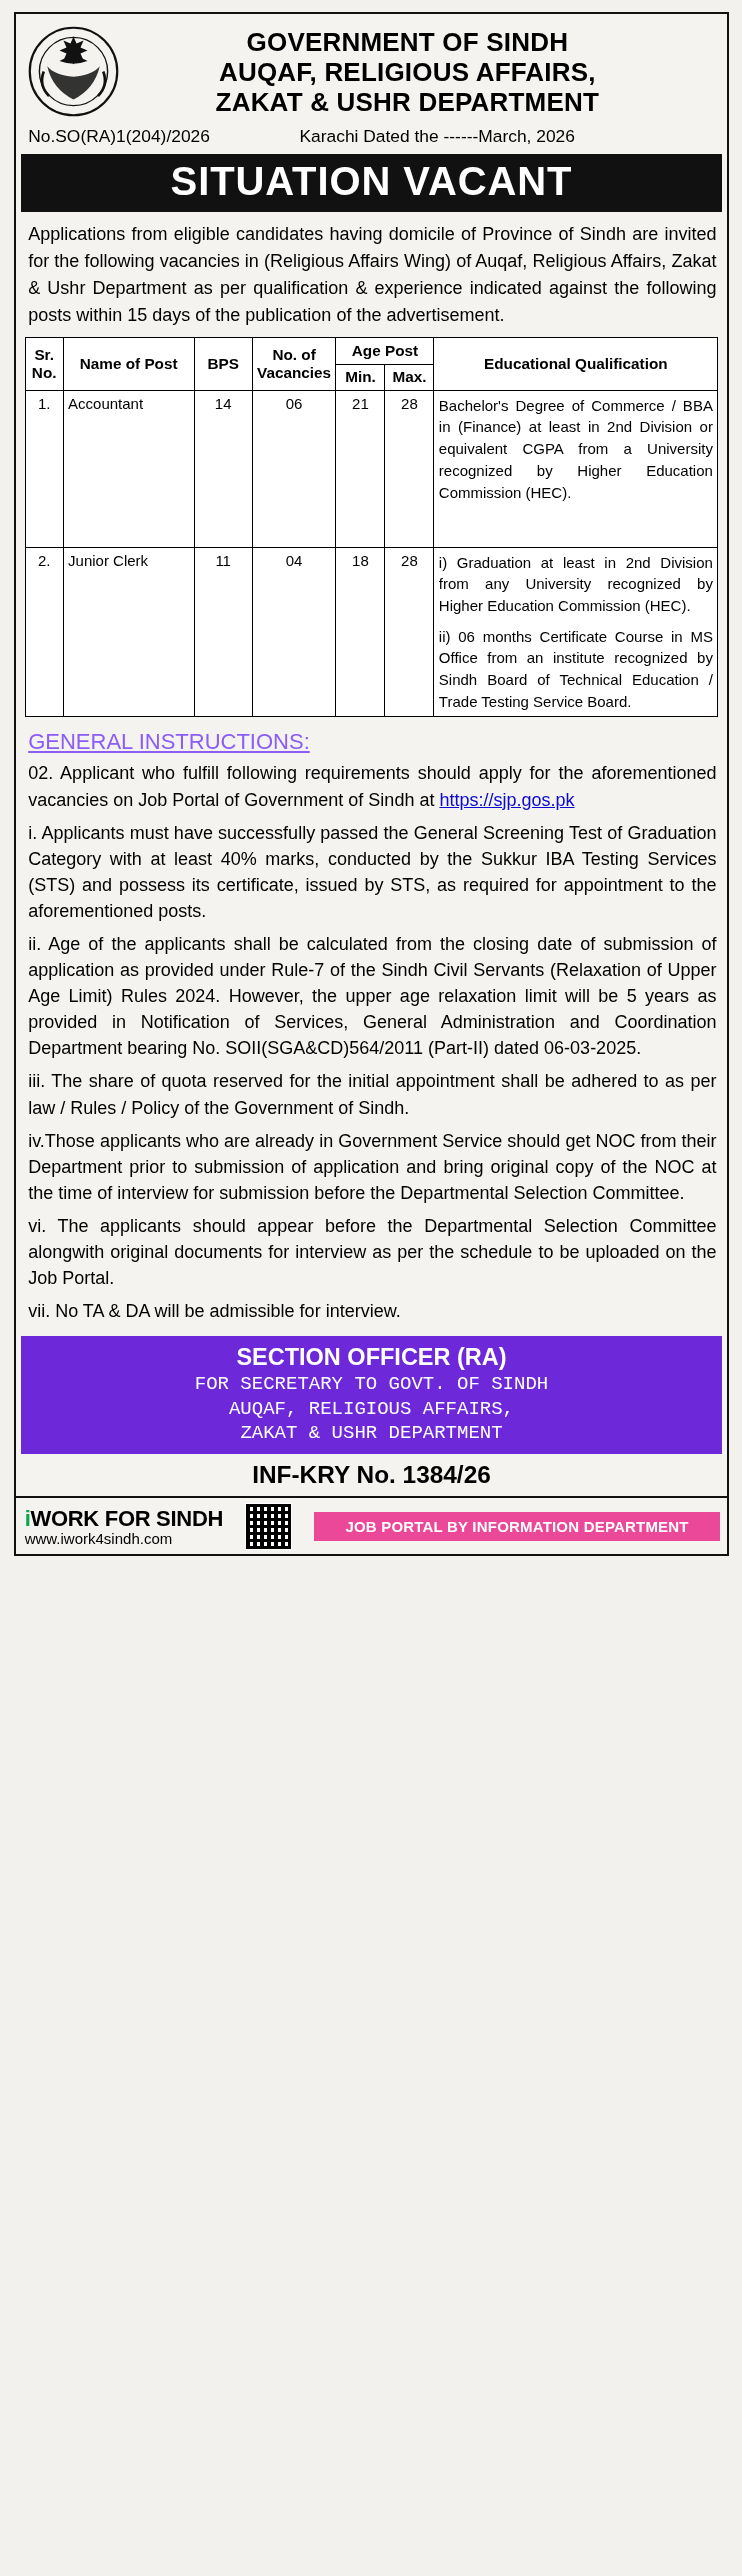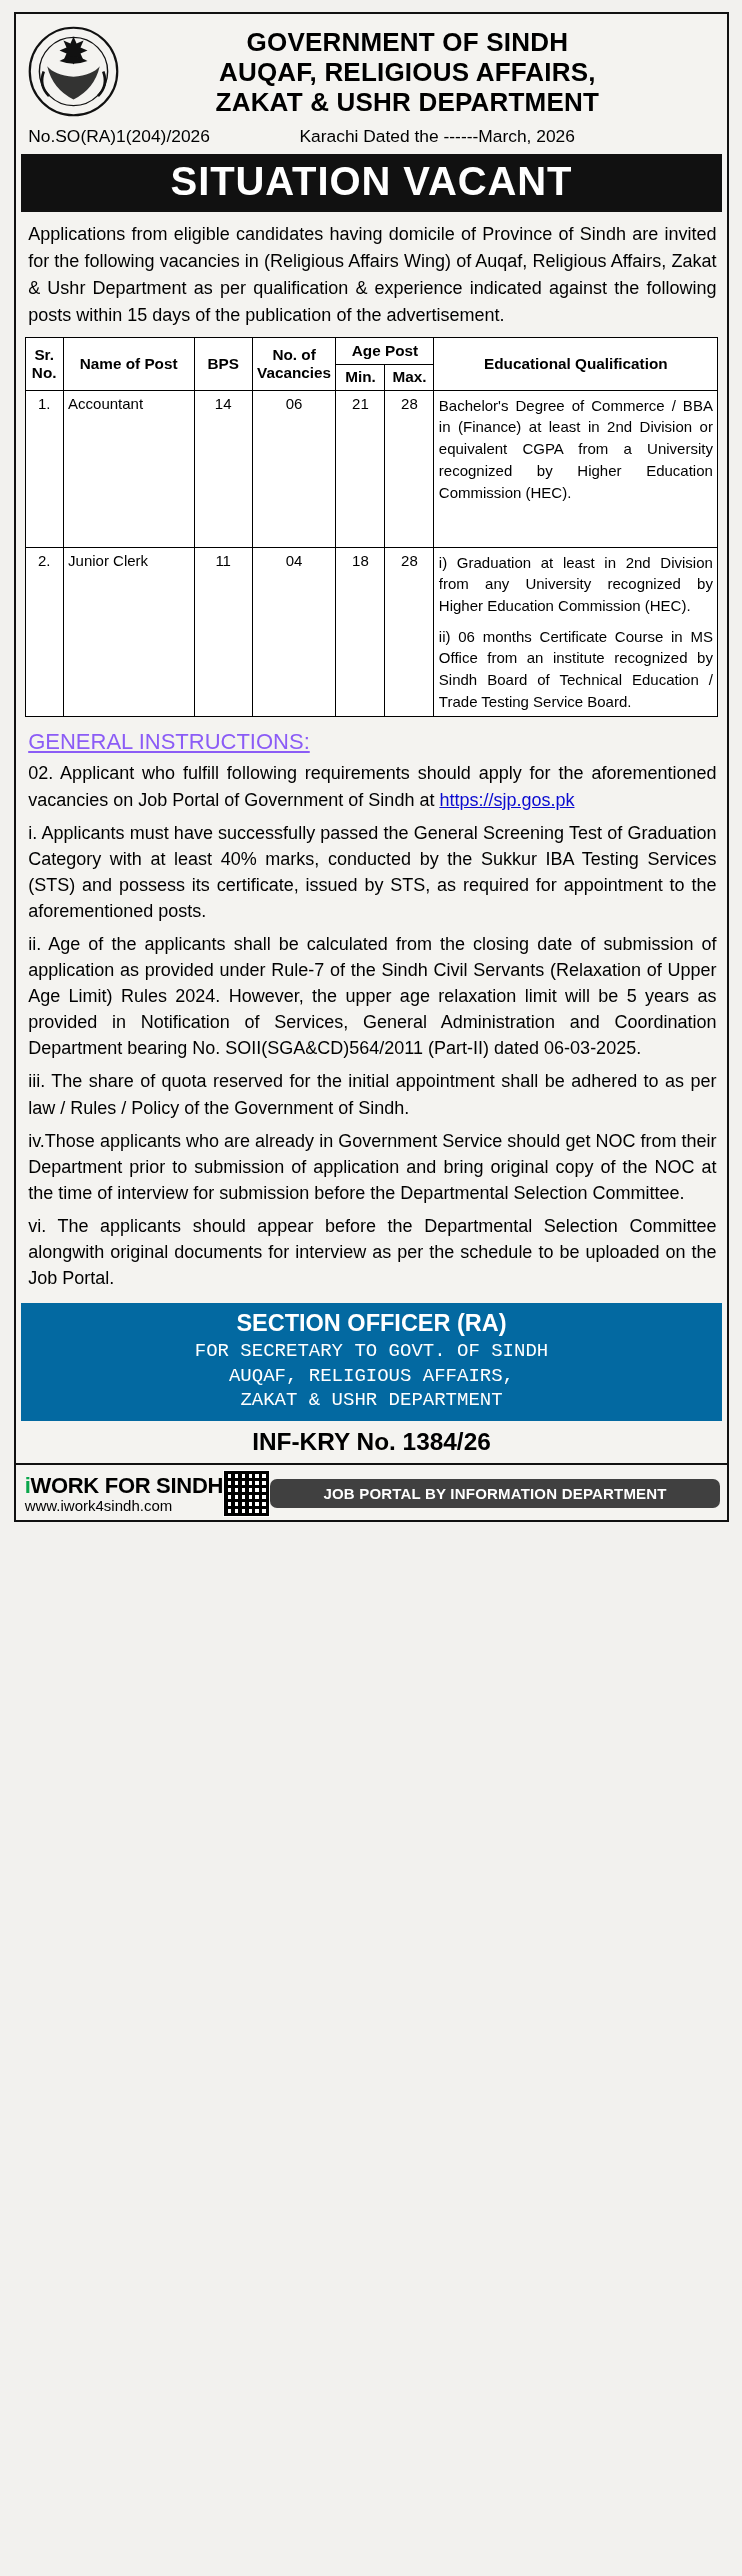--- a/index.html
+++ b/index.html
@@ -116,41 +116,41 @@
     line-height: 1.45;
     text-align: justify;
     color: #000;
   }
   .para a, .link {
     color: #0a0ad0;
     text-decoration: underline;
   }
   
   .sig-block {
-    background: #0369a1;
+    background: #6d28d9;
     color: #fff;
     text-align: center;
     margin: 8.7px 5.2px 0 5.2px;
     padding: 6.1px 3.5px 7.8px 3.5px;
   }
   .sig-block .l1 { font-size: 23.5px; font-weight: bold; line-height: 1.25;}
   .sig-block .l2 { font-size: 19px; line-height: 1.3; font-family: Liberation Mono, monospace; }
   .inf {
     text-align: center;
     font-size: 24.4px;
     font-weight: bold;
     padding: 7px 0 7px 0;
     color: #000;
     border-bottom: 2.6px solid #111;
   }
   .bottom-bar {
     display: flex;
     align-items: center;
     padding: 5.2px 7px 3.5px 8.7px;
-    gap: 0;
+    gap: 22px;
   }
   .brand {
     display: flex;
     align-items: center;
     gap: 5.2px;
     flex: 0 0 auto;
   }
   .brand .iw {
     font-size: 22px;
     font-weight: bold;
@@ -167,28 +167,27 @@
     width: 47px; height: 47px;
     flex: 0 0 47px;
     background:
       repeating-linear-gradient(90deg, #000 0 3.5px, #fff 3.5px 7px),
       repeating-linear-gradient(0deg, #000 0 3.5px, #fff 3.5px 7px);
     background-blend-mode: multiply;
     border: 1.7px solid #fff;
   }
   .portal-bar {
     flex: 1 1 auto;
-    background: #404040;
+    background: #ec4899;
     color: #fff;
     font-size: 15px;
     font-weight: bold;
     text-align: center;
     padding: 6.1px 3.5px;
     letter-spacing: 0.2px;
-    border-radius: 7px;
   }
 </style>
 </head>
 <body>
 
 <div class="page">
   <div class="outer-frame">
 
     <div class="header">
       <div class="emblem">
@@ -265,20 +264,21 @@
     <div class="gi-title">GENERAL INSTRUCTIONS:</div>
 
     <div class="para">
       <span>02. Applicant who fulfill following requirements should apply for the aforementioned vacancies on Job Portal of Government of Sindh at </span><a class="link" href="#">https://sjp.gos.pk</a>
     </div>
     <div class="para">i. Applicants must have successfully passed the General Screening Test of Graduation Category with at least 40% marks, conducted by the Sukkur IBA Testing Services (STS) and possess its certificate, issued by STS, as required for appointment to the aforementioned posts.</div>
     <div class="para">ii. Age of the applicants shall be calculated from the closing date of submission of application as provided under Rule-7 of the Sindh Civil Servants (Relaxation of Upper Age Limit) Rules 2024. However, the upper age relaxation limit will be 5 years as provided in Notification of Services, General Administration and Coordination Department bearing No. SOII(SGA&amp;CD)564/2011 (Part-II) dated 06-03-2025.</div>
     <div class="para">iii. The share of quota reserved for the initial appointment shall be adhered to as per law / Rules / Policy of the Government of Sindh.</div>
     <div class="para">iv.Those applicants who are already in Government Service should get NOC from their Department prior to submission of application and bring original copy of the NOC at the time of interview for submission before the Departmental Selection Committee.</div>
     <div class="para">vi. The applicants should appear before the Departmental Selection Committee alongwith original documents for interview as per the schedule to be uploaded on the Job Portal.</div>
+    <div class="para">vii. No TA &amp; DA will be admissible for interview.</div>
 
     <div class="sig-block">
       <div class="l1">SECTION OFFICER (RA)</div>
       <div class="l2">FOR SECRETARY TO GOVT. OF SINDH</div>
       <div class="l2">AUQAF, RELIGIOUS AFFAIRS,</div>
       <div class="l2">ZAKAT &amp; USHR DEPARTMENT</div>
     </div>
 
     <div class="inf">INF-KRY No. 1384/26</div>
 

